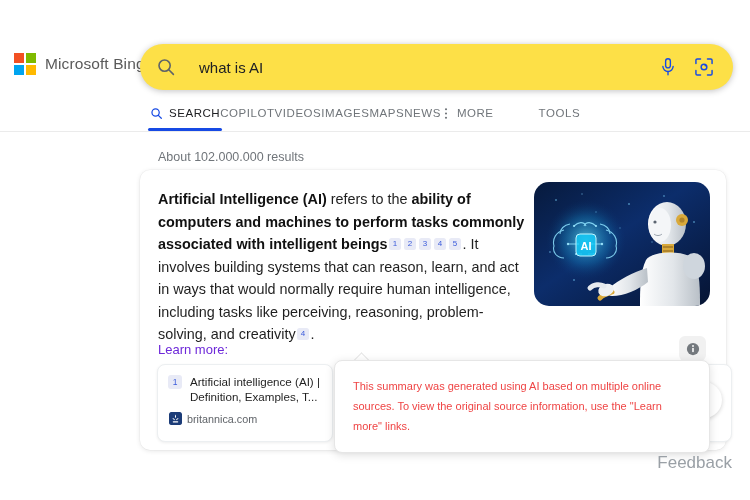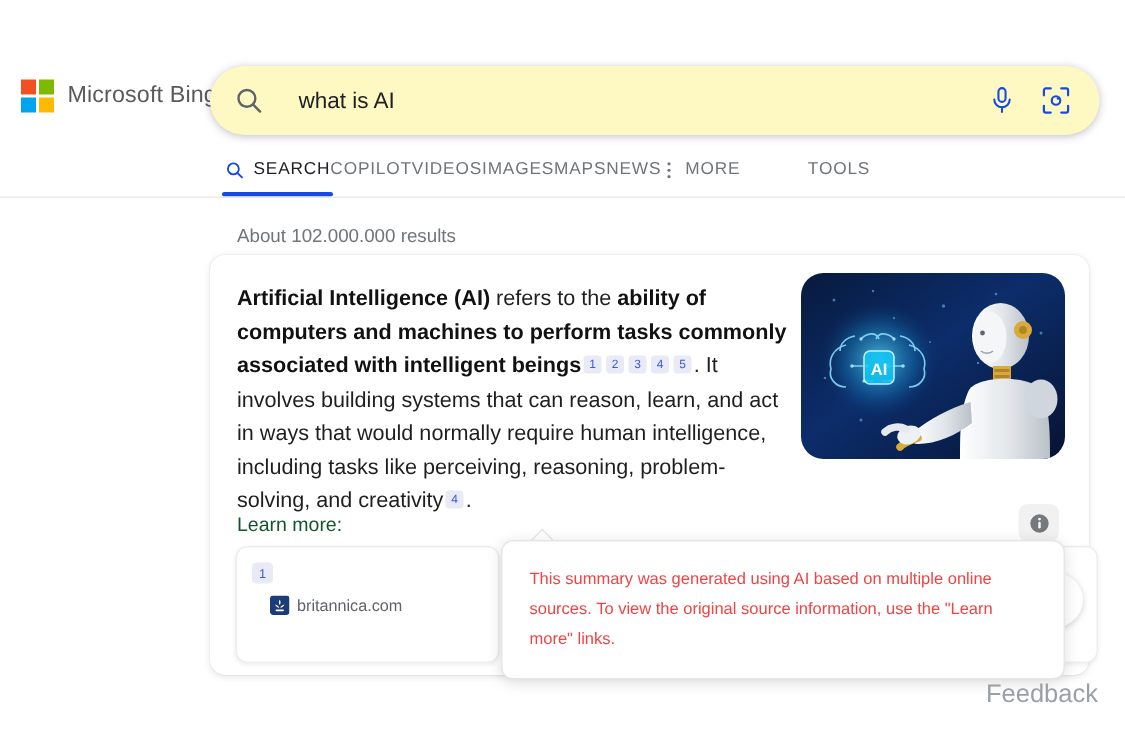--- a/index.html
+++ b/index.html
@@ -23,21 +23,21 @@
     gap: 2px;
   }
   .ms-squares i { display: block; }
   .logo-text {
     font-size: 15.5px; color: #5a5a5a; letter-spacing: .1px; white-space: nowrap;
   }
 
   .searchbox {
     position: absolute; left: 140px; top: 44px;
     width: 593px; height: 46px;
-    background: #fef9c3; border-radius: 24px;
+    background: #fde047; border-radius: 24px;
     box-shadow: 0 1px 6px rgba(32,33,36,.28);
     display: flex; align-items: center;
   }
   .search-icon { margin-left: 16px; width: 20px; height: 20px; flex: 0 0 auto; }
   .search-input {
     flex: 1 1 auto; border: 0; outline: 0; background: transparent;
     font-family: "Liberation Sans", sans-serif;
     font-size: 15px; color: #202124; margin-left: 23px; padding: 0;
   }
   .search-actions { display: flex; align-items: center; gap: 14px; margin-right: 18px; }
@@ -97,41 +97,41 @@
 
   .hero-img {
     position: absolute; right: 16px; top: 12px;
     width: 176px; height: 124px; border-radius: 15px; overflow: hidden;
   }
   .hero-img svg { display: block; width: 100%; height: 100%; }
 
   
   .learn-more-label {
     position: absolute; left: 158px; top: 342px;
-    font-size: 13px; color: #14532d;
+    font-size: 13px; color: #6d28d9;
   }
   .source-card {
     position: absolute; left: 157px; top: 364px;
     width: 176px; height: 78px;
     background: #fff; border-radius: 8px;
     border: 1px solid #eceff1;
     box-shadow: 0 1px 3px rgba(0,0,0,.07);
     padding: 9px 10px;
   }
   .source-top { display: flex; gap: 8px; }
   .source-num {
     flex: 0 0 auto; width: 14px; height: 14px; line-height: 14px;
     background: #e8eaf6; color: #3b5bdb;
     font-size: 8.5px; text-align: center; border-radius: 3px; margin-top: 1px;
   }
   .source-title {
     font-size: 11.6px; line-height: 15px; color: #1f1f1f;
     max-height: 30px; overflow: hidden;
   }
-  .source-bottom { display: flex; align-items: center; gap: 5px; margin-top: 8px; margin-left: 12px; }
+  .source-bottom { display: flex; align-items: center; gap: 5px; margin-top: 8px; margin-left: 1px; }
   .favicon { width: 13px; height: 13px; border-radius: 2px; display: block; }
   .source-domain { font-size: 10.8px; color: #5f6368; }
 
   
   .carousel-card {
     position: absolute; left: 672px; top: 364px;
     width: 60px; height: 78px;
     background: #fff; border-radius: 8px;
     border: 1px solid #eceff1; box-shadow: 0 1px 3px rgba(0,0,0,.07);
   }
@@ -346,20 +346,21 @@
   </div>
 
   <div class="learn-more-label">Learn more:</div>
 
   <div class="carousel-card"></div>
   <div class="carousel-arrow"></div>
 
   <div class="source-card">
     <div class="source-top">
       <span class="source-num">1</span>
+      <span class="source-title">Artificial intelligence (AI) | Definition, Examples, T...</span>
     </div>
     <div class="source-bottom">
       <svg class="favicon" viewBox="0 0 16 16">
         <rect width="16" height="16" rx="2" fill="#1c3c78"></rect>
         <path d="M8 3.2c.9 1.6.9 3.2 0 4.6-.9-1.4-.9-3 0-4.6z" fill="#fff"></path>
         <path d="M4.2 7.4c1.6.3 2.8 1.3 3.4 2.7-1.6-.2-2.9-1.2-3.4-2.7z" fill="#fff"></path>
         <path d="M11.8 7.4c-1.6.3-2.8 1.3-3.4 2.7 1.6-.2 2.9-1.2 3.4-2.7z" fill="#fff"></path>
         <rect x="4.6" y="11.4" width="6.8" height="1.5" rx=".6" fill="#fff"></rect>
       </svg>
       <span class="source-domain">britannica.com</span>

